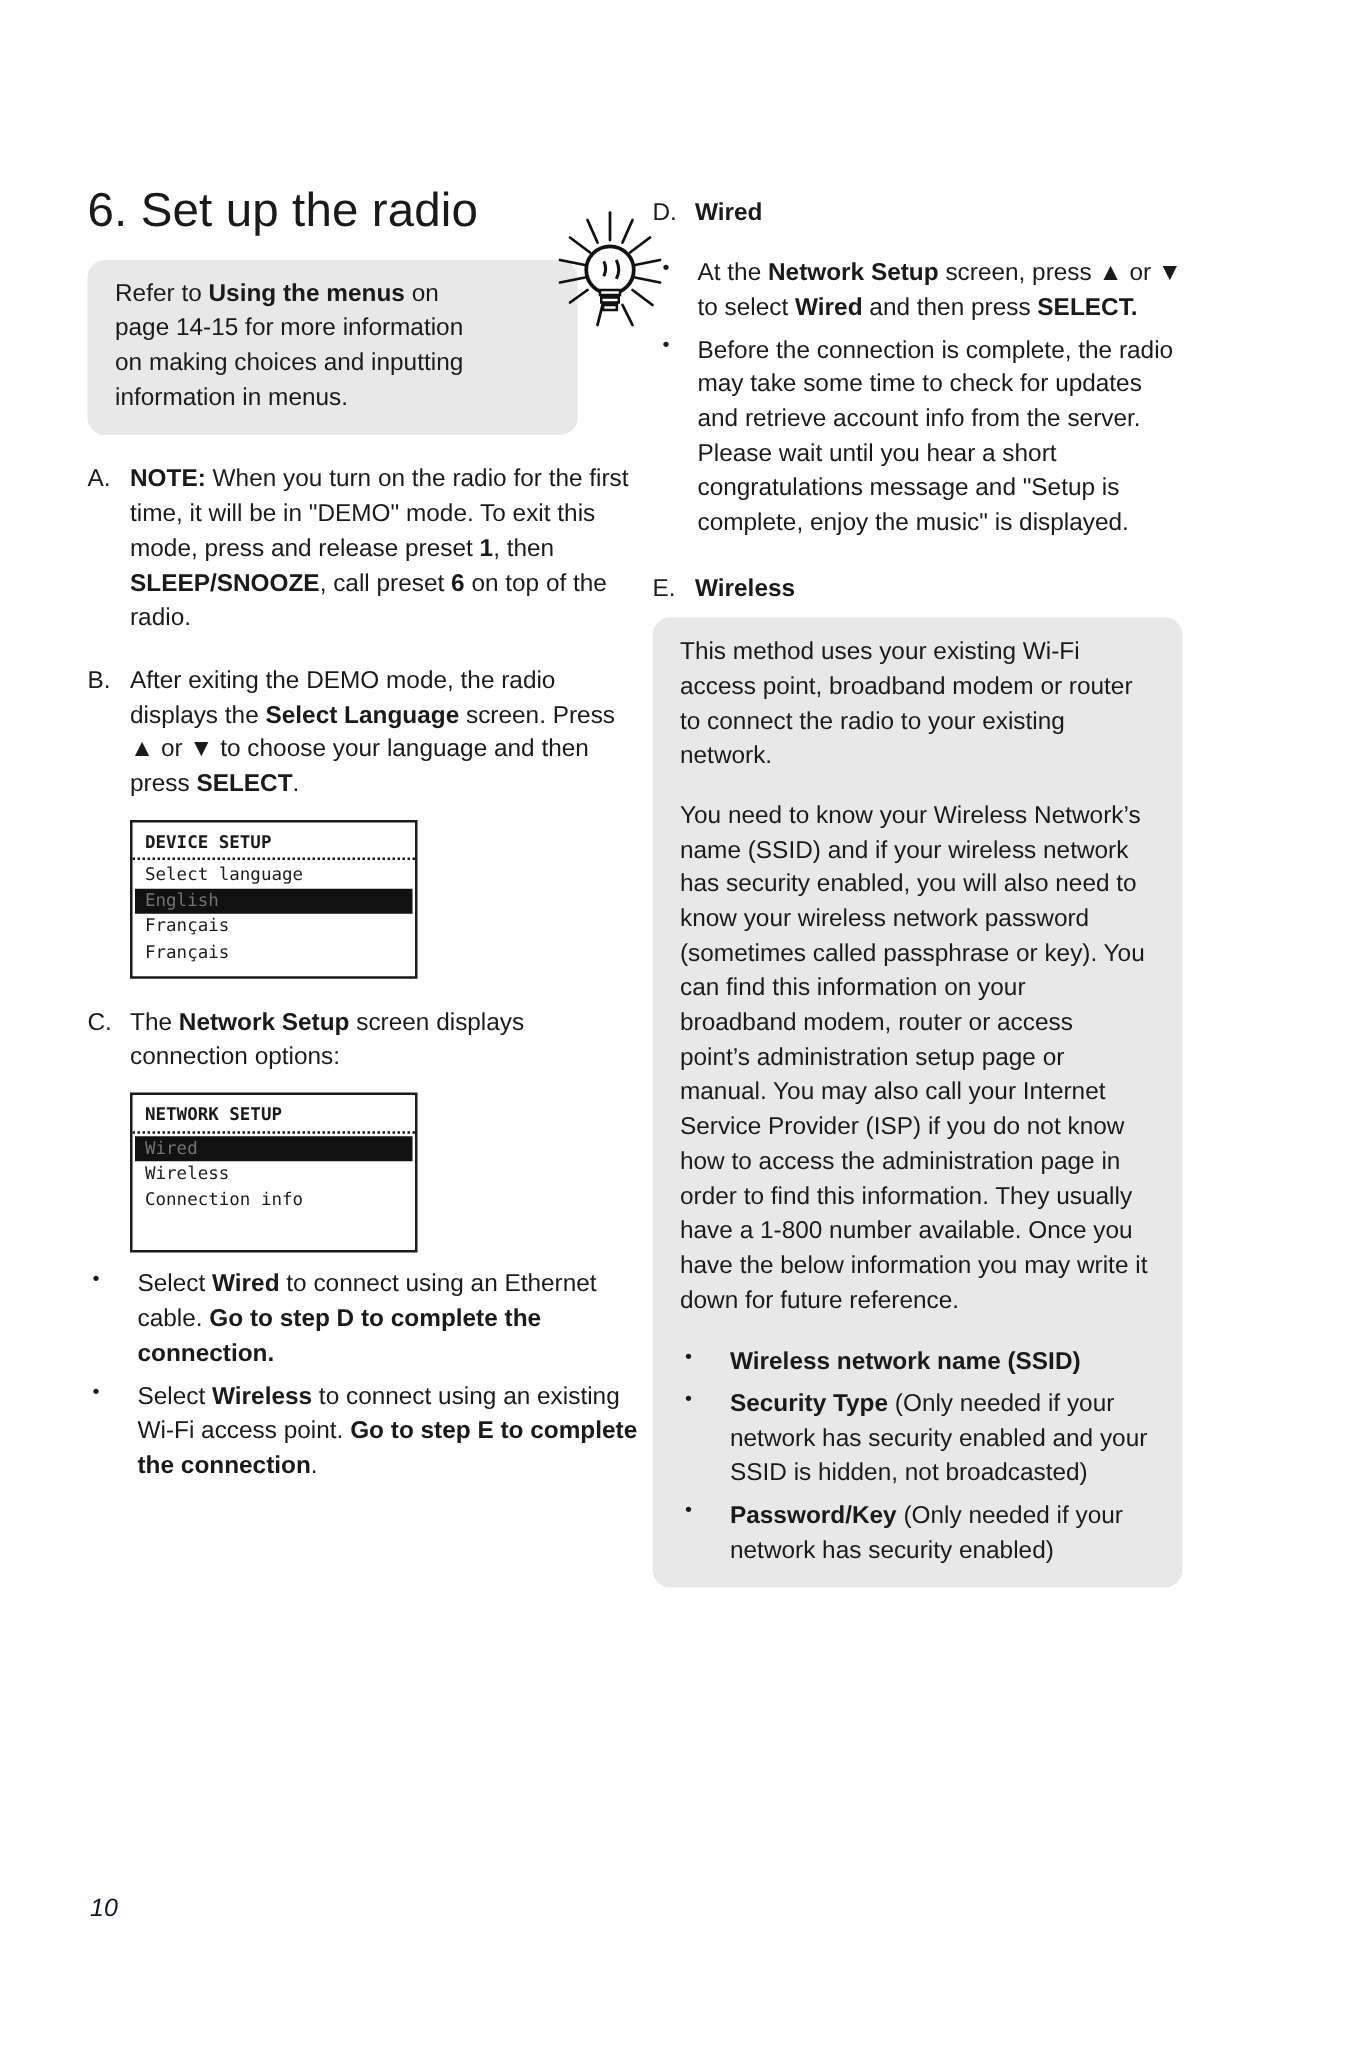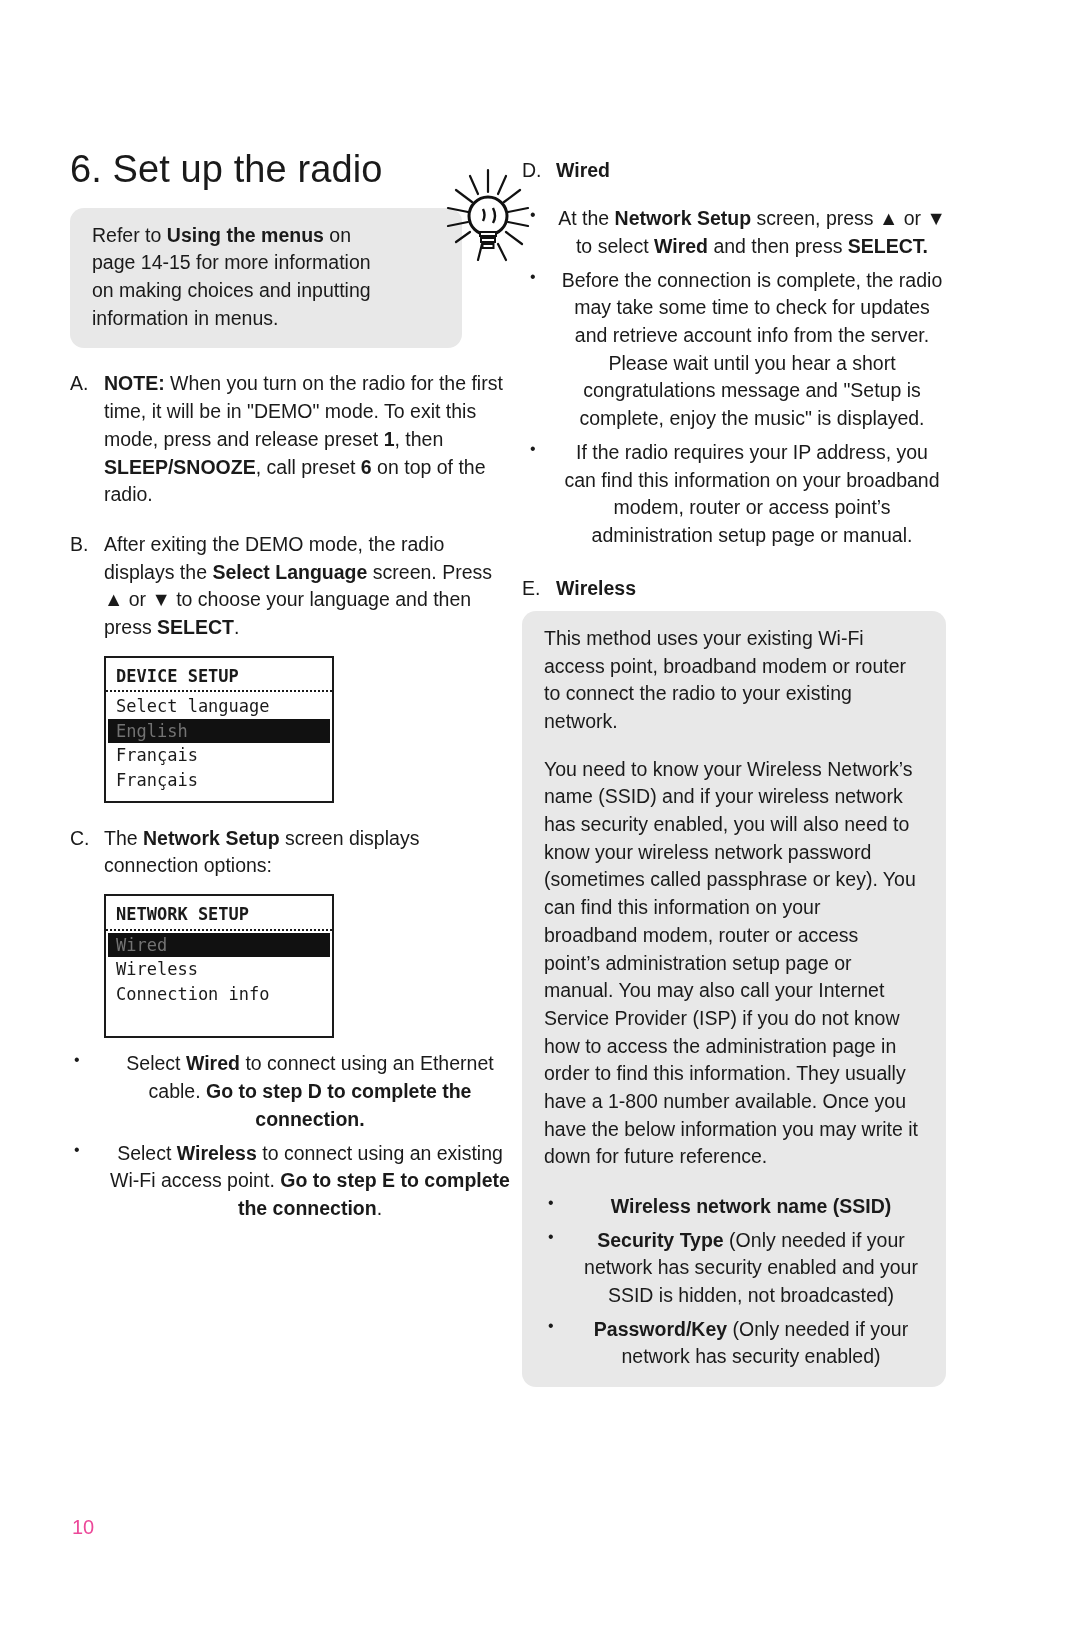--- a/index.html
+++ b/index.html
@@ -104,21 +104,20 @@
     list-style: none;
     margin: 12px 0 0 0;
     padding: 0;
     font-size: 19.5px;
     line-height: 1.42;
   }
   ul.bullets li {
     position: relative;
     padding-left: 40px;
     margin-top: 6px;
-    text-align: center;
   }
   ul.bullets li:first-child { margin-top: 0; }
   ul.bullets li::before {
     content: "\2022";
     position: absolute;
     left: 4px;
     top: -1px;
     font-size: 16px;
   }
   ul.bullets.inset {
@@ -130,21 +129,21 @@
   b, strong { font-weight: bold; }
 
   
   .lcd {
     border: 2px solid #1a1a1a;
     background: #ffffff;
     width: 226px;
     padding: 6px 0 8px 0;
     margin: 14px 0 0 34px;
     font-family: "DejaVu Sans Mono", monospace;
-    font-size: 17px;
+    font-size: 14px;
     line-height: 1.33;
     letter-spacing: 0px;
   }
   .lcd .row {
     padding: 1px 10px 1px 10px;
     white-space: pre;
     font-weight: normal;
   }
   .lcd .row.title {
     font-weight: bold;
@@ -159,21 +158,22 @@
     padding-left: 8px;
   }
   .lcd.tall { padding-bottom: 30px; }
 
   
   .folio {
     position: absolute;
     left: 72px;
     top: 1516px;
     font-size: 20px;
-    color: #ec4899;
+    color: #0f172a;
+    font-style: italic;
   }
 </style>
 </head>
 <body>
 
 <div class="page">
 
   <div class="col-left">
 
     <h1 class="page-title">6. Set up the radio</h1>
@@ -246,21 +246,20 @@
 
     <div class="sec-head">
       <span class="letter">D.</span>
       <span class="label">Wired</span>
     </div>
 
 
     <ul class="bullets inset">
       <li><span>At the </span><b>Network Setup</b><span> screen, press ▲ or ▼ to select </span><b>Wired</b><span> and then press </span><b>SELECT.</b></li>
       <li><span>Before the connection is complete, the radio may take some time to check for updates and retrieve account info from the server. Please wait until you hear a short congratulations message and "Setup is complete, enjoy the music" is displayed.</span></li>
-      <li><span>If the radio requires your IP address, you can find this information on your broadband modem, router or access point’s administration setup page or manual.</span></li>
     </ul>
 
     <div class="sec-head" style="margin-top:26px;">
       <span class="letter">E.</span>
       <span class="label">Wireless</span>
     </div>
 
     <div class="callout">
       <p>This method uses your existing Wi-Fi access point, broadband modem or router to connect the radio to your existing network.</p>
       <p>You need to know your Wireless Network’s name (SSID) and if your wireless network has security enabled, you will also need to know your wireless network password (sometimes called passphrase or key). You can find this information on your broadband modem, router or access point’s administration setup page or manual.  You may also call your Internet Service Provider (ISP) if you do not know how to access the administration page in order to find this information. They usually have a 1-800 number available. Once you have the below information you may write it down for future reference.</p>

